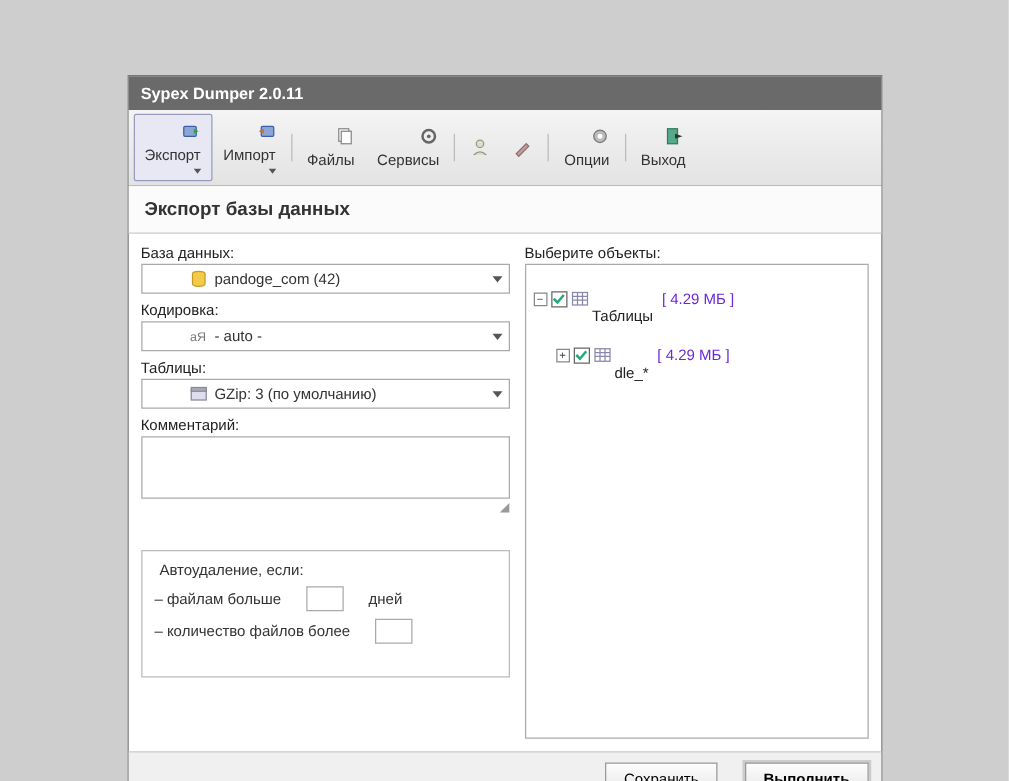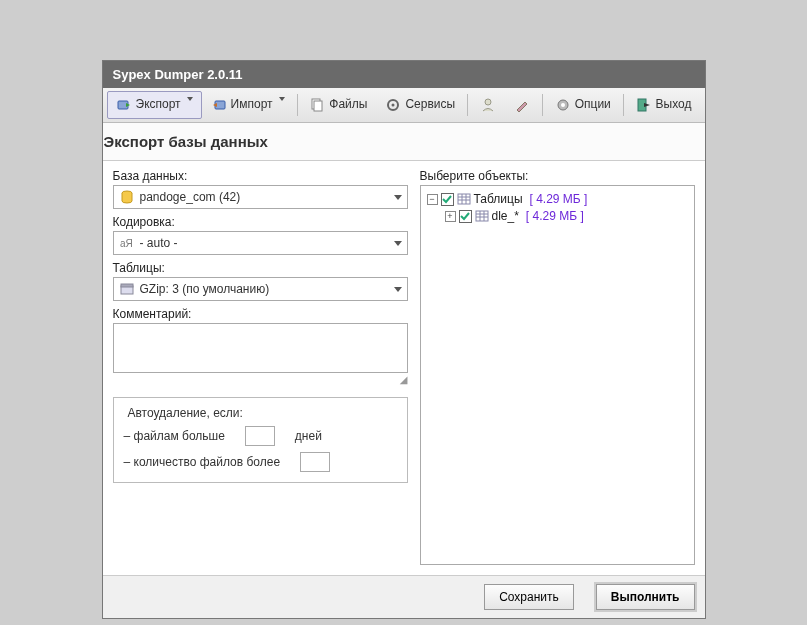--- a/index.html
+++ b/index.html
@@ -27,28 +27,29 @@
 .toolbar {
   background: linear-gradient(#f4f4f4, #e3e3e3);
   border-bottom: 1px solid #bbb;
   display: flex;
   align-items: center;
   padding: 3px 4px;
   gap: 0;
 }
 .toolbar-btn {
   display: flex;
-  align-items: flex-start;
+  align-items: flex-end;
   gap: 4px;
   padding: 5px 8px;
   background: transparent;
   border: 1px solid transparent;
   cursor: pointer;
   font-size: 12px;
   color: #333;
+  flex-direction: column;
 }
 .toolbar-btn.active {
   background: #e8e8f5;
   border: 1px solid #9a9ac0;
   border-radius: 2px;
 }
 .toolbar-sep {
   width: 1px;
   height: 22px;
   background: #bbb;
@@ -58,21 +59,21 @@
 .caret {
   width: 0; height: 0;
   border-left: 3px solid transparent;
   border-right: 3px solid transparent;
   border-top: 4px solid #555;
   margin-left: 2px;
 }
 .section-title {
   font-size: 15px;
   font-weight: bold;
-  padding: 10px 1px;
+  padding: 10px 13px;
   border-bottom: 1px solid #ccc;
   background: #fbfbfb;
 }
 .content {
   display: flex;
   padding: 8px 10px 10px 10px;
   gap: 12px;
 }
 .col-left { width: 295px; }
 .col-right { flex: 1; }
@@ -88,21 +89,21 @@
   width: 100%;
   height: 24px;
   border: 1px solid #aaa;
   background: #fff;
   display: flex;
   align-items: center;
   padding: 0 5px;
   position: relative;
   cursor: pointer;
 }
-.select .sel-icon { width: 16px; height: 16px; margin-right: 5px; flex-shrink: 0; }
+.select .sel-icon { width: 16px; height: 16px; margin-right: 5px; flex-shrink: 0; margin-left: 32px; }
 .select .sel-text { flex: 1; font-size: 12px; color: #333; }
 .select .sel-caret {
   width: 0; height: 0;
   border-left: 4px solid transparent;
   border-right: 4px solid transparent;
   border-top: 5px solid #555;
 }
 .textarea {
   width: 100%;
   height: 50px;
@@ -114,22 +115,22 @@
   padding: 3px;
 }
 .resize-grip {
   text-align: right;
   margin-top: -2px;
   color: #999;
   font-size: 10px;
 }
 .fieldset {
   border: 1px solid #bbb;
-  margin-top: 12px;
-  padding: 8px 10px 10px 10px;
+  margin-top: 28px;
+  padding: 8px 10px 26px 10px;
 }
 .fieldset .legend {
   font-size: 12px;
   color: #333;
   margin-top: -16px;
   background: #fff;
   display: inline-block;
   padding: 0 4px;
 }
 .auto-row {
@@ -177,21 +178,21 @@
   width: 13px; height: 13px;
   border: 1px solid #666;
   background: #fff;
   display: flex;
   align-items: center;
   justify-content: center;
   cursor: pointer;
 }
 .checkbox svg { width: 10px; height: 10px; }
 .tree-icon { width: 14px; height: 14px; }
-.tree-label { color: #222; }
+.tree-label { color: #222; margin-top: 28px; }
 .tree-size { color: #6d28d9; margin-left: 4px; }
 .footer {
   border-top: 1px solid #ccc;
   background: #f0f0f0;
   padding: 8px 10px;
   display: flex;
   justify-content: flex-end;
   gap: 22px;
 }
 .btn {

